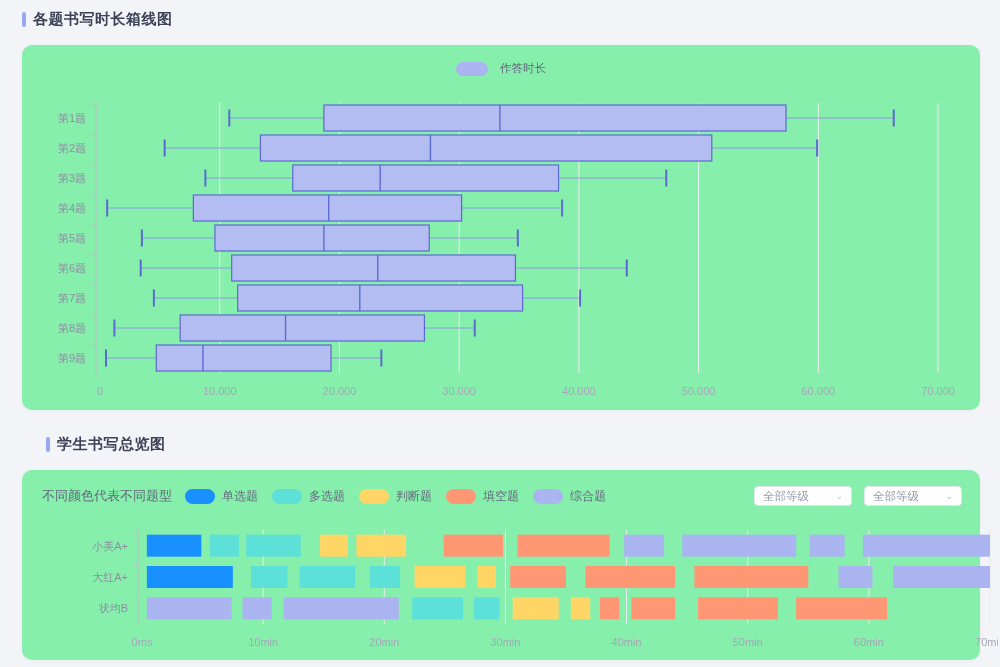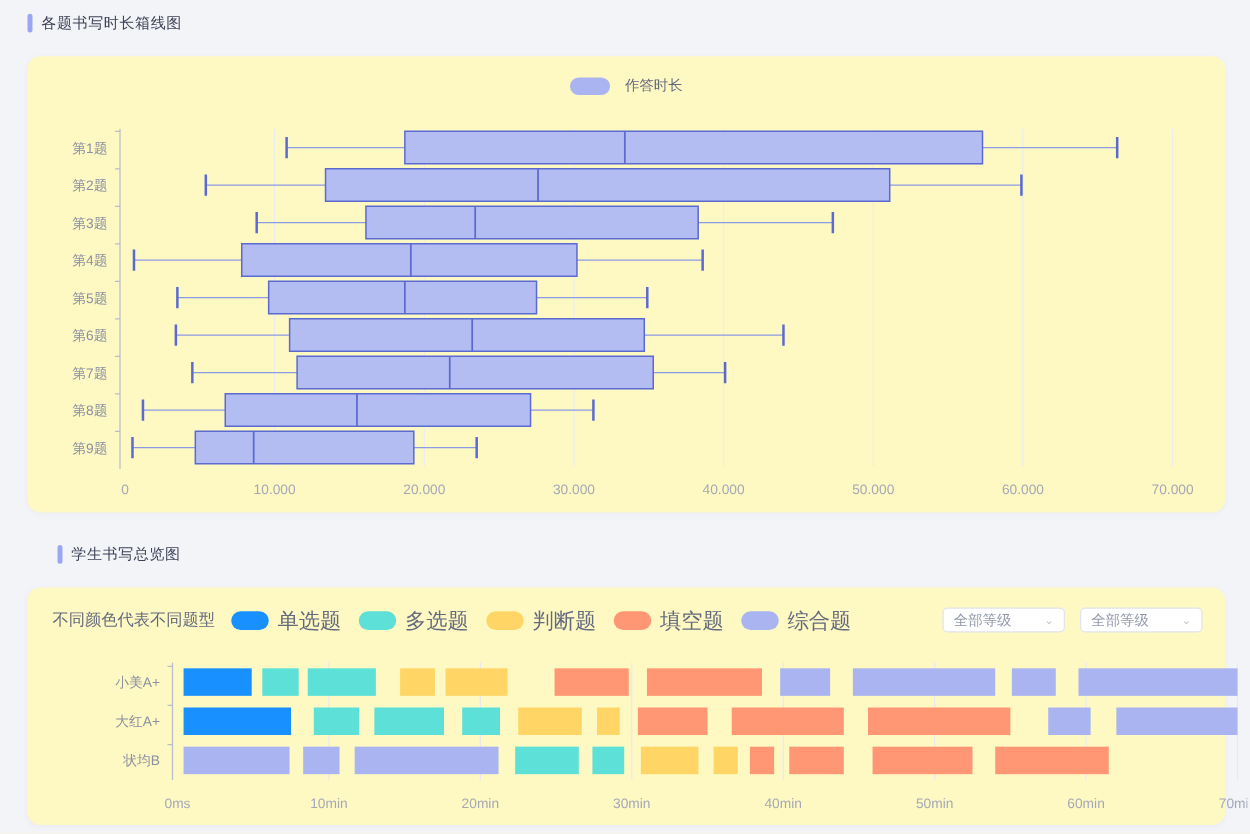--- a/index.html
+++ b/index.html
@@ -9,31 +9,31 @@
     background: #f3f4f8;
     font-family: "Liberation Sans", "DejaVu Sans", sans-serif;
     color: #5b6275;
     overflow: hidden;
   }
   .page { width: 1000px; height: 667px; position: relative; }
 
   
   .section-title {
     display: flex; align-items: center;
-    font-size: 12px; font-weight: 400; color: #3d4257;
+    font-size: 15px; font-weight: 700; color: #3d4257;
     letter-spacing: .5px;
   }
   .title-bar {
     width: 4px; height: 15px; border-radius: 2px;
     background: #9aa7f0; margin-right: 7px;
   }
 
   
   .card {
-    background: #fef9c3;
+    background: #86efac;
     border-radius: 10px;
     box-shadow: 0 1px 4px rgba(80,90,130,.05);
   }
 
   
   #boxplot-section { position: absolute; left: 22px; top: 10px; width: 960px; }
   #boxplot-card { position: absolute; left: 22px; top: 45px; width: 958px; height: 365px; }
 
   .bp-legend {
     position: absolute; left: 0; top: 16px; width: 100%;
@@ -50,21 +50,21 @@
   #overview-card { position: absolute; left: 22px; top: 470px; width: 958px; height: 190px; }
 
   .ov-head {
     position: absolute; left: 0; top: 0; width: 958px; height: 52px;
     display: flex; align-items: center; padding: 0 18px 0 20px;
   }
   .ov-legend { display: flex; align-items: center; gap: 9px; }
   .ov-legend-label { font-size: 13px; color: #646a7e; margin-right: 4px; }
   .ov-item { display: flex; align-items: center; gap: 7px; margin-right: 5px; }
   .ov-swatch { width: 30px; height: 15px; border-radius: 8px; }
-  .ov-item-txt { font-size: 17px; color: #646a7e; }
+  .ov-item-txt { font-size: 12px; color: #646a7e; }
 
   .ov-filters { margin-left: auto; display: flex; gap: 12px; }
   .select {
     width: 98px; height: 20px; border: 1px solid #e2e4ec; border-radius: 4px;
     display: flex; align-items: center; padding: 0 8px;
     font-size: 11.5px; color: #9298aa; background: #fff;
   }
   .select .chev { margin-left: auto; font-size: 9px; color: #b9bdcb; }
 
   .ov-plot { position: absolute; left: 18px; top: 52px; width: 958px; height: 138px; }

